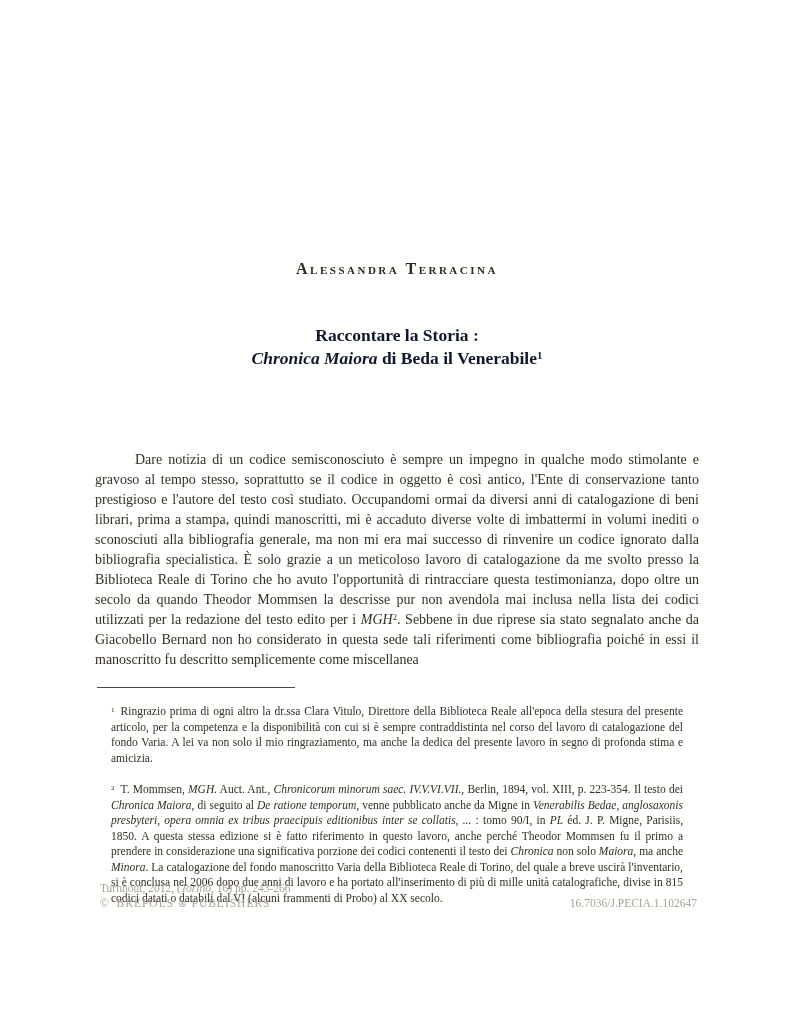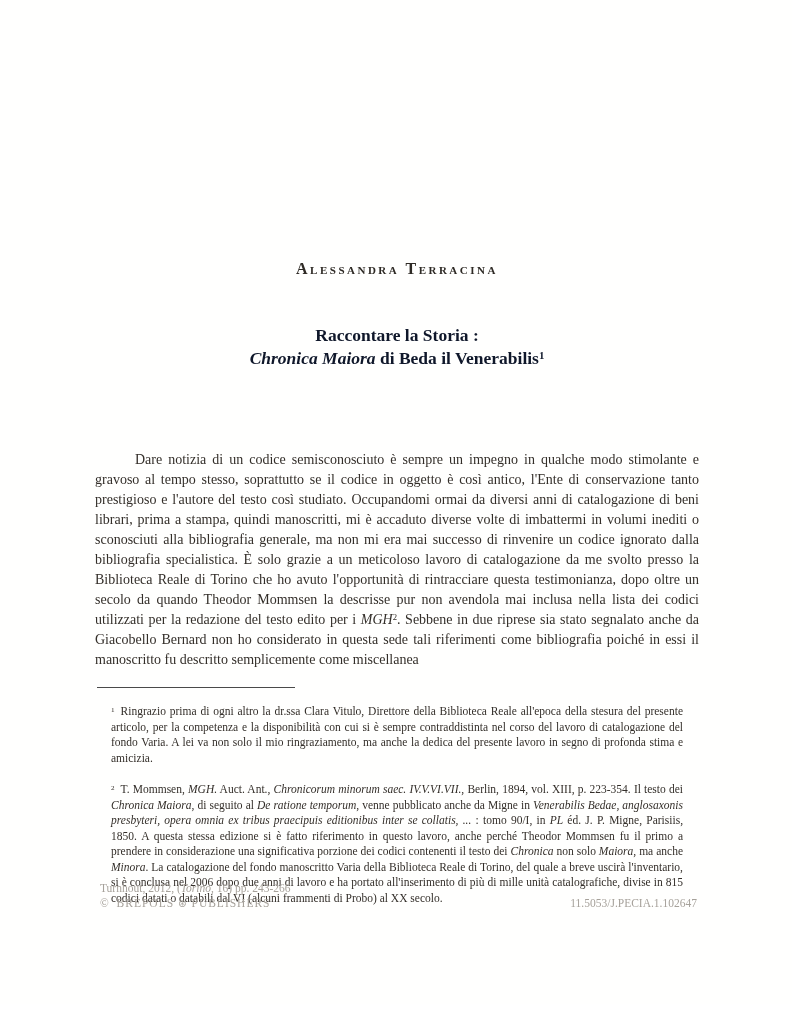--- a/index.html
+++ b/index.html
@@ -94,33 +94,33 @@
 </head>
 <body>
 
 <div class="page">
   <div class="content">
 
     <div class="author">Alessandra Terracina</div>
 
     <div class="title">
       <div><span>Raccontare la Storia :</span></div>
-      <div><span class="it">Chronica Maiora</span><span> di Beda il Venerabilis</span><sup>1</sup></div>
+      <div><span class="it">Chronica Maiora</span><span> di Beda il Venerabile</span><sup>1</sup></div>
     </div>
 
     <p class="body-par"><span>Dare notizia di un codice semisconosciuto è sempre un impegno in qualche modo stimolante e gravoso al tempo stesso, soprattutto se il codice in oggetto è così antico, l'Ente di conservazione tanto prestigioso e l'autore del testo così studiato. Occupandomi ormai da diversi anni di catalogazione di beni librari, prima a stampa, quindi manoscritti, mi è accaduto diverse volte di imbattermi in volumi inediti o sconosciuti alla bibliografia generale, ma non mi era mai successo di rinvenire un codice ignorato dalla bibliografia specialistica. È solo grazie a un meticoloso lavoro di catalogazione da me svolto presso la Biblioteca Reale di Torino che ho avuto l'opportunità di rintracciare questa testimonianza, dopo oltre un secolo da quando Theodor Mommsen la descrisse pur non avendola mai inclusa nella lista dei codici utilizzati per la redazione del testo edito per i </span><span class="it">MGH</span><sup>2</sup><span>. Sebbene in due riprese sia stato segnalato anche da Giacobello Bernard non ho considerato in questa sede tali riferimenti come bibliografia poiché in essi il manoscritto fu descritto semplicemente come miscellanea</span></p>
 
     <hr class="fn-rule">
 
     <div class="footnotes">
       <p><span class="fn-marker">1</span><span><span>Ringrazio prima di ogni altro la dr.ssa Clara Vitulo, Direttore della Biblioteca Reale all'epoca della stesura del presente articolo, per la competenza e la disponibilità con cui si è sempre contraddistinta nel corso del lavoro di catalogazione del fondo Varia. A lei va non solo il mio ringraziamento, ma anche la dedica del presente lavoro in segno di profonda stima e amicizia.</span></span></p>
       <p><span class="fn-marker">2</span><span><span>T. Mommsen, </span><span class="it">MGH.</span><span> Auct. Ant., </span><span class="it">Chronicorum minorum saec. IV.V.VI.VII.</span><span>, Berlin, 1894, vol. XIII, p. 223-354. Il testo dei </span><span class="it">Chronica Maiora</span><span>, di seguito al </span><span class="it">De ratione temporum</span><span>, venne pubblicato anche da Migne in </span><span class="it">Venerabilis Bedae, anglosaxonis presbyteri, opera omnia ex tribus praecipuis editionibus inter se collatis, ...</span><span> : tomo 90/I, in </span><span class="it">PL</span><span> éd. J. P. Migne, Parisiis, 1850. A questa stessa edizione si è fatto riferimento in questo lavoro, anche perché Theodor Mommsen fu il primo a prendere in considerazione una significativa porzione dei codici contenenti il testo dei </span><span class="it">Chronica</span><span> non solo </span><span class="it">Maiora</span><span>, ma anche </span><span class="it">Minora</span><span>. La catalogazione del fondo manoscritto Varia della Biblioteca Reale di Torino, del quale a breve uscirà l'inventario, si è conclusa nel 2006 dopo due anni di lavoro e ha portato all'inserimento di più di mille unità catalografiche, divise in 815 codici datati o databili dal VI (alcuni frammenti di Probo) al XX secolo.</span></span></p>
     </div>
   </div>
 
   <div class="footer">
     <div><span>Turnhout, 2012, (</span><span class="it">Torino</span><span>, 16) pp. 243-266</span></div>
     <div class="copyright-line">
       <span class="copyright-left"><span>© BREPOLS</span><span class="publisher-mark">⊛</span><span>PUBLISHERS</span></span>
-      <span>11.5053/J.PECIA.1.102647</span>
+      <span>16.7036/J.PECIA.1.102647</span>
     </div>
   </div>
 </div>
 
 </body></html>

